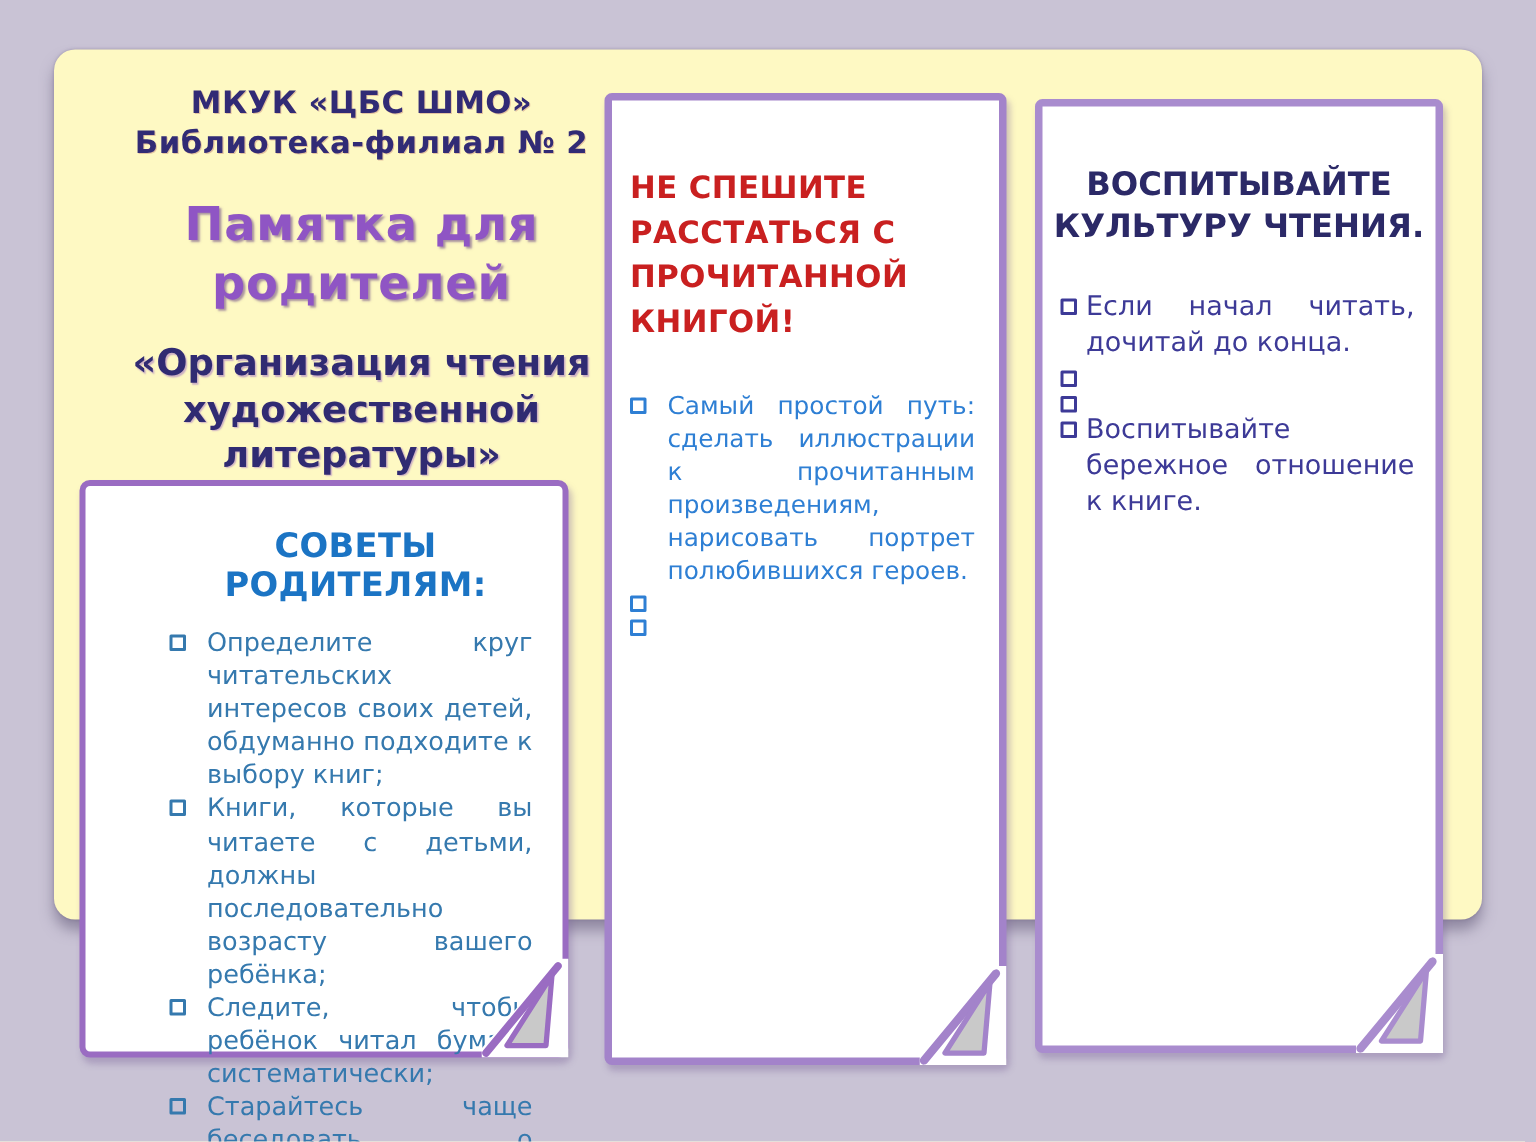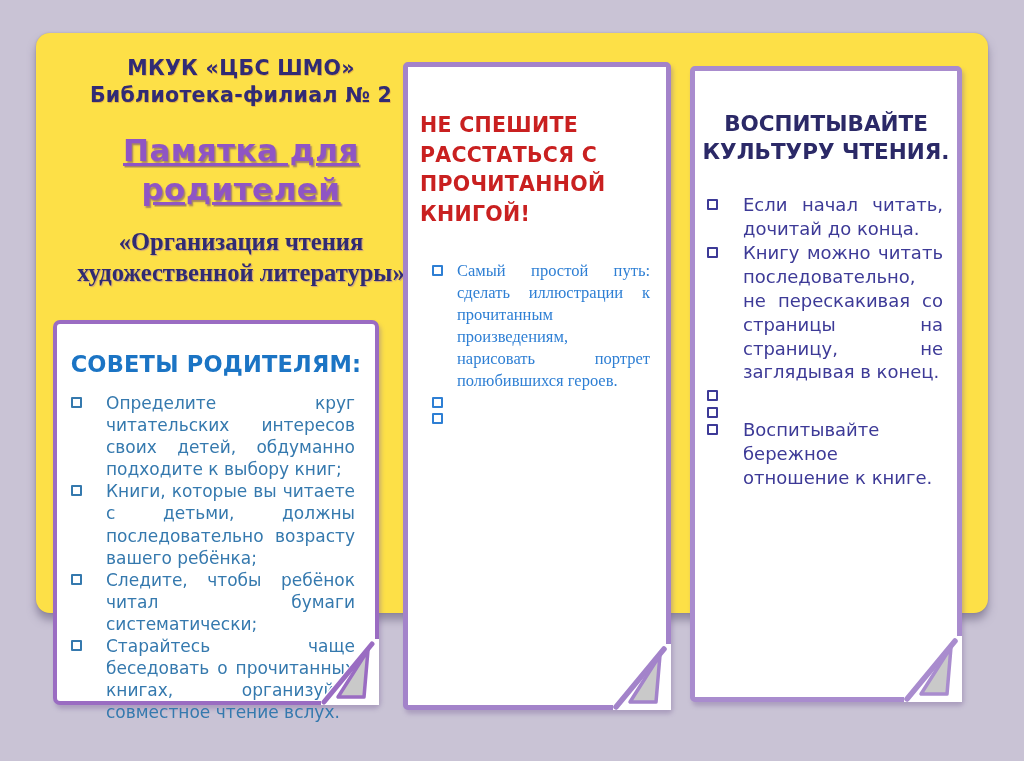--- a/index.html
+++ b/index.html
@@ -5,54 +5,52 @@
   * { margin:0; padding:0; box-sizing:border-box; }
   html,body { width:1024px; height:761px; }
   body { font-family:"DejaVu Sans", sans-serif; }
 
   .stage {
     position:relative; width:1024px; height:761px;
     background:#C9C3D5; overflow:hidden;
   }
   .card {
     position:absolute; left:36px; top:33px; width:952px; height:580px;
-    background:#fde047; border-radius:14px;
+    background:#fef9c3; border-radius:14px;
     box-shadow:0 7px 9px rgba(96,88,118,0.55), 0 0 2px rgba(150,140,170,0.7);
   }
 
   
   .org-header {
     position:absolute; left:38px; top:22px; width:334px;
     text-align:center; font-weight:bold; font-size:20.5px; line-height:1.3;
     color:#312B75; letter-spacing:0.3px;
     text-shadow:0.7px 0.7px 0 rgba(150,40,60,0.25);
   }
   .main-title {
     position:absolute; left:38px; top:98px; width:334px;
     text-align:center; font-weight:bold; font-size:31px; line-height:1.25;
     color:#8F55C4; letter-spacing:0.5px;
     text-shadow:1.5px 1.5px 1.5px rgba(84,44,124,0.5);
-    text-decoration:underline;
   }
   .subtitle {
     position:absolute; left:28px; top:194px; width:354px;
     text-align:center; font-weight:bold; font-size:24.5px; line-height:1.25;
     color:#302B72;
     text-shadow:1px 1px 1px rgba(143,85,196,0.45);
-    font-family:Liberation Serif, serif;
   }
 
   
   .box {
     position:absolute; background:#FFFFFF;
     box-shadow:2px 4px 4px rgba(128,104,158,0.4);
   }
   .advice-box {
     left:17px; top:287px; width:326px; height:385px;
-    border:4px solid #9A6CC2; border-radius:7px;
+    border:4px solid #9A6CC2; border-radius:7px;padding-left:42px;
   }
   .middle-box {
     left:367px; top:29px; width:268px; height:648px;
     border:5px solid #A383CA; border-radius:5px;
   }
   .right-box {
     left:654px; top:33px; width:272px; height:636px;
     border:5px solid #A98CCE; border-radius:5px;
   }
 
@@ -75,27 +73,27 @@
   ul.blist { list-style:none; }
   ul.blist li { display:flex; align-items:flex-start; }
   .bullet {
     flex:none; width:11px; height:11px;
     border:2.4px solid currentColor; border-radius:1px;
     margin-top:5px;
   }
   .li-text { text-align:justify; }
 
   .advice-box ul.blist { padding:0 20px 0 14px; color:#3579AE; }
-  .advice-box li { gap:24px; font-size:17px; line-height:1.3; }
-
-  .middle-box ul.blist { padding:0 16px 0 24px; color:#2E7FD4;font-family:Liberation Serif, serif; }
+  .advice-box li { gap:14px; font-size:17px; line-height:1.3; }
+
+  .middle-box ul.blist { padding:0 16px 0 12px; color:#2E7FD4; }
   .middle-box li { gap:14px; font-size:16.5px; line-height:1.33; }
 
   .right-box ul.blist { padding:0 14px 0 12px; color:#3D3A97; }
-  .right-box li { gap:25px; font-size:18px; line-height:1.33; }
+  .right-box li { gap:6px; font-size:18px; line-height:1.33; }
   .right-box .bullet { margin-top:6px; }
 
   
   .fold {
     position:absolute; width:58px; height:66px;
   }
   .advice-box .fold { right:-4px; bottom:-4px; }
   .middle-box .fold, .right-box .fold { right:-5px; bottom:-5px; }
 </style>
 </head>
@@ -169,24 +167,20 @@
 
     <div class="box right-box">
       <div class="right-title">ВОСПИТЫВАЙТЕ КУЛЬТУРУ ЧТЕНИЯ.</div>
       <ul class="blist">
 
           <li>
             <span class="bullet"></span>
             <span class="li-text">Если начал читать, дочитай до конца.</span>
           </li>
 
-          <li>
-            <span class="bullet"></span>
-            <span class="li-text">Книгу можно читать последовательно, не перескакивая со страницы на страницу, не заглядывая в конец.</span>
-          </li>
 
           <li>
             <span class="bullet"></span>
           </li>
 
           <li>
             <span class="bullet"></span>
           </li>
 
           <li>

